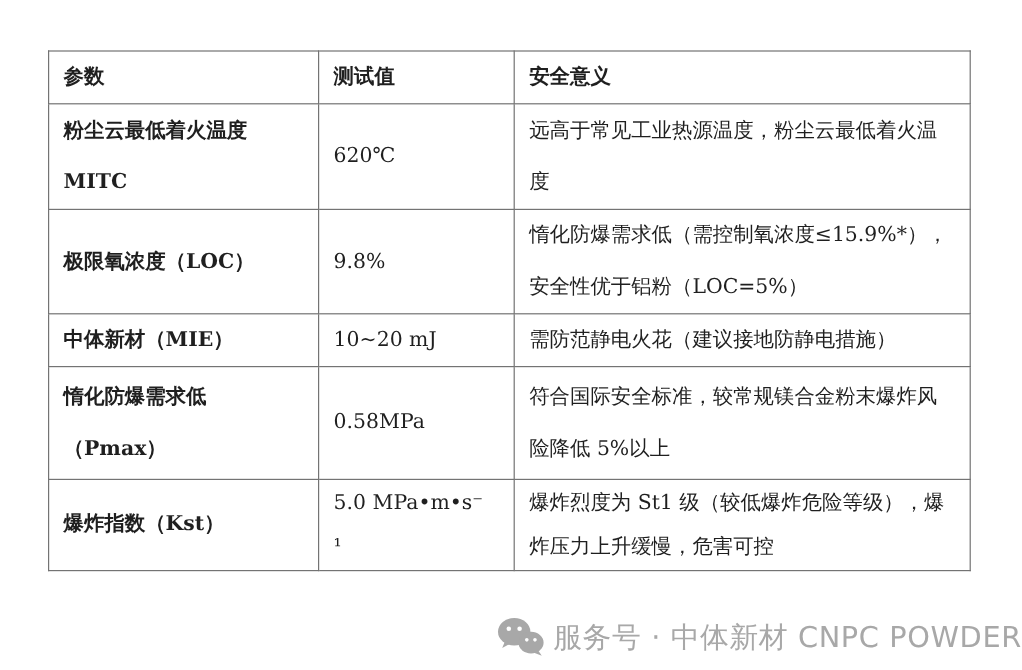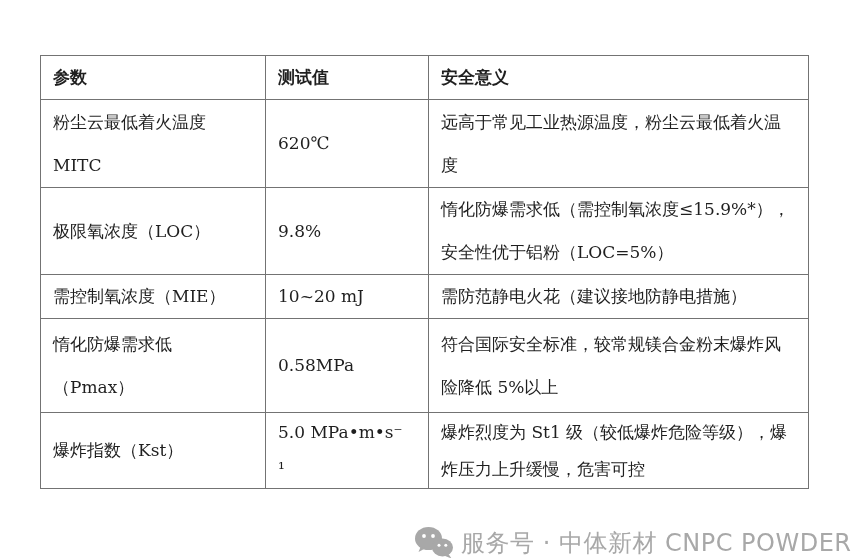--- a/index.html
+++ b/index.html
@@ -10,55 +10,55 @@
   body {
     position: relative;
     width: 852px;
     height: 558px;
     overflow: hidden;
     font-family: "DejaVu Serif", "Liberation Serif", serif;
   }
   .doc-table {
     position: absolute;
     left: 40px;
-    top: 55px;
+    top: 42px;
     width: 768px;
     border-collapse: collapse;
     table-layout: fixed;
     color: #1f1f1f;
     font-size: 17px;
   }
   .doc-table col.c-param   { width: 225px; }
   .doc-table col.c-value   { width: 163px; }
   .doc-table col.c-meaning { width: 380px; }
   .doc-table th, .doc-table td {
     border: 1.5px solid #737373;
     vertical-align: middle;
     text-align: left;
     padding: 0 14px 0 12px;
     line-height: 43px;
     white-space: pre-line;
     font-weight: normal;
     overflow: hidden;
   }
   .doc-table th { font-weight: bold; }
-  .doc-table td.param-cell { font-weight: normal; margin-top: 40px; }
+  .doc-table td.param-cell { font-weight: bold; margin-top: 40px; }
   tr.r-header { height: 44px; }
   tr.r1 { height: 88px; }
   tr.r2 { height: 86px; }
   tr.r3 { height: 42px; }
   tr.r4 { height: 44px; }
   tr.r5 { height: 94px; }
   tr.r6 { height: 76px; }
   tr.r6 td { line-height: 37px; }
 
   .watermark {
     position: absolute;
     left: 414px;
-    top: 526px;
+    top: 514px;
     display: flex;
     align-items: center;
     gap: 7px;
     color: #a8a8a8;
     font-family: "DejaVu Sans", "Liberation Sans", sans-serif;
     font-size: 24px;
     letter-spacing: 0.5px;
     white-space: nowrap;
     z-index: 5;
   }
@@ -84,21 +84,21 @@
 MITC</td>
       <td class="value-cell">620℃</td>
       <td class="meaning-cell">远高于常见工业热源温度，粉尘云最低着火温度</td>
     </tr>
     <tr class="r2">
       <td class="param-cell">极限氧浓度（LOC）</td>
       <td class="value-cell">9.8%</td>
       <td class="meaning-cell">惰化防爆需求低（需控制氧浓度≤15.9%*），安全性优于铝粉（LOC=5%）</td>
     </tr>
     <tr class="r3">
-      <td class="param-cell">需控制氧浓度（MIE）</td>
+      <td class="param-cell">中体新材（MIE）</td>
       <td class="value-cell">10~20 mJ</td>
       <td class="meaning-cell">需防范静电火花（建议接地防静电措施）</td>
     </tr>
     <tr class="r5">
       <td class="param-cell">惰化防爆需求低（Pmax）</td>
       <td class="value-cell">0.58MPa</td>
       <td class="meaning-cell">符合国际安全标准，较常规镁合金粉末爆炸风险降低 5%以上</td>
     </tr>
     <tr class="r6">
       <td class="param-cell">爆炸指数（Kst）</td>

